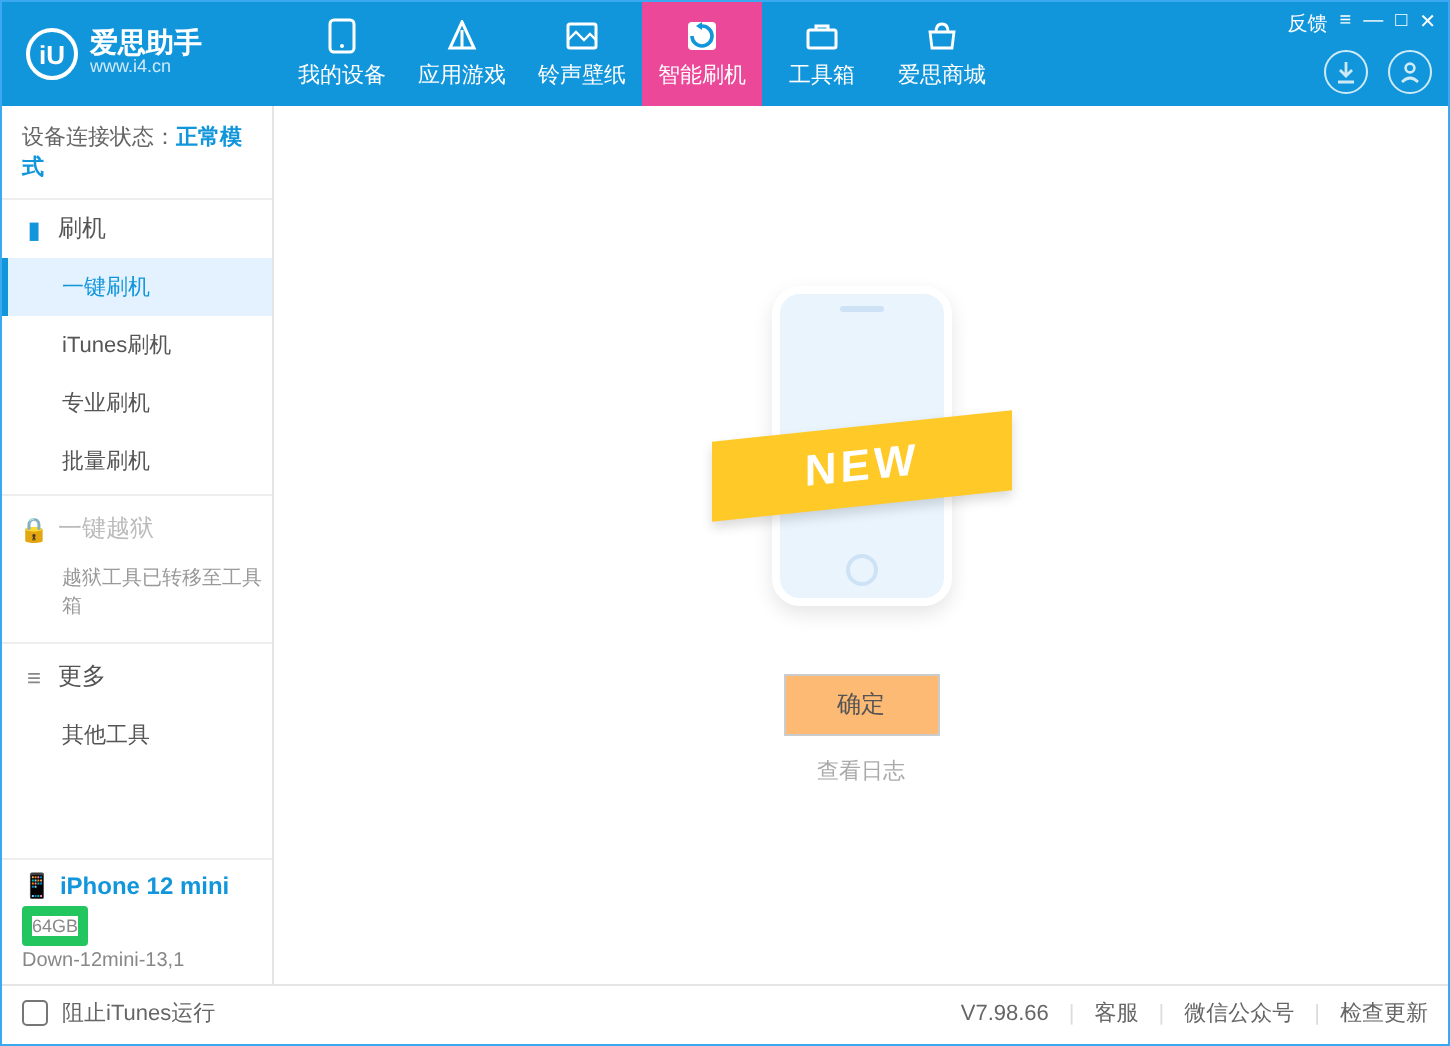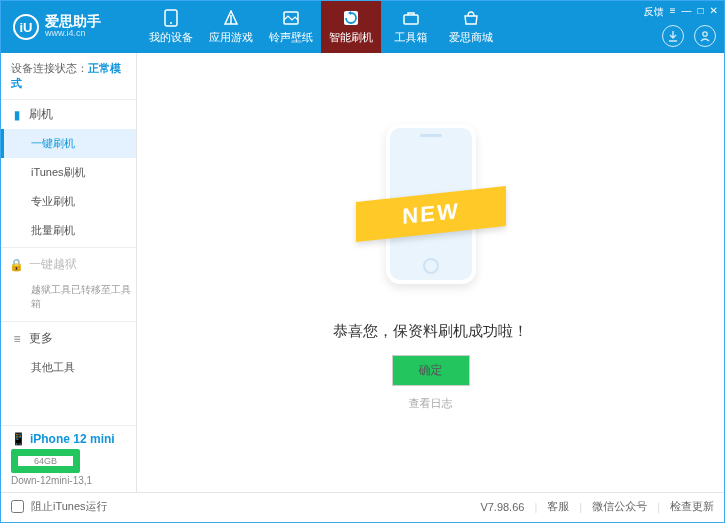--- a/index.html
+++ b/index.html
@@ -5,21 +5,21 @@
 *{box-sizing:border-box;margin:0;padding:0;font-family:"Microsoft YaHei","PingFang SC",sans-serif}
 body{width:725px;height:523px;overflow:hidden;background:#fff;border:1px solid #3aa9f2}
 .header{height:52px;background:#1296db;display:flex;align-items:center;color:#fff;position:relative}
 .brand{display:flex;align-items:center;padding:0 12px;min-width:140px}
 .brand-logo{width:26px;height:26px;border:2px solid #fff;border-radius:50%;display:flex;align-items:center;justify-content:center;font-weight:bold;font-size:13px;background:#1296db}
 .brand-txt{margin-left:6px}
 .brand-title{font-size:14px;font-weight:bold;line-height:1}
 .brand-url{font-size:9px;opacity:.8;line-height:1.3}
 .nav{display:flex;height:100%}
 .nav-item{width:60px;display:flex;flex-direction:column;align-items:center;justify-content:center;cursor:pointer;font-size:11px}
-.nav-item.active{background:#7f1d1d}
+.nav-item.active{background:#ec4899}
 .nav-ico{width:18px;height:18px;margin-bottom:3px;display:flex;align-items:center;justify-content:center}
 .header-right{position:absolute;right:6px;top:4px;display:flex;gap:6px;font-size:10px}
 .header-right2{position:absolute;right:8px;bottom:6px;display:flex;gap:10px}
 .circ{width:22px;height:22px;border:1.5px solid #fff;border-radius:50%;display:flex;align-items:center;justify-content:center;opacity:.8}
 .body{display:flex;height:439px}
 .sidebar{width:136px;border-right:1px solid #e5e5e5;font-size:12px;display:flex;flex-direction:column}
 .conn-row{padding:8px 10px;color:#666;border-bottom:1px solid #eee;font-size:11px}
 .conn-mode{color:#1296db;font-weight:bold}
 .side-scroll{flex:1;overflow:hidden}
 .sec-hdr{display:flex;align-items:center;padding:6px 10px;color:#555;gap:6px}
@@ -27,31 +27,31 @@
 .sub-items{}
 .sub-item{padding:7px 0 7px 30px;color:#555;cursor:pointer;font-size:11px}
 .sub-item.active{background:#e3f2fe;color:#1296db;border-left:3px solid #1296db;padding-left:27px}
 .jailbreak-note{font-size:10px;color:#999;padding:4px 0 8px 30px;line-height:1.4}
 .divider{height:1px;background:#eee;margin:2px 0}
 .cb-row{display:flex;gap:10px;padding:8px 8px;border:2px solid #d9534f;margin:4px 6px;font-size:11px;color:#555}
 .cb{display:flex;align-items:center;gap:3px}
 .cb input{accent-color:#1296db}
 .device-info{padding:6px 10px;border-top:1px solid #eee}
 .dev-name{color:#1296db;font-size:12px;font-weight:bold;display:flex;align-items:center;gap:4px}
-.dev-badge{display:inline-block;font-size:9px;border:7px solid #22c55e;border-radius:2px;padding:0 16px;color:#888;margin-top:3px}
+.dev-badge{display:inline-block;font-size:9px;border:5px solid #22c55e;border-radius:2px;padding:0 0;color:#888;margin-top:3px}
 .dev-sub{font-size:10px;color:#888;margin-top:2px}
 .main{flex:1;display:flex;flex-direction:column;align-items:center;justify-content:center;position:relative}
 .phone-illust{width:130px;height:180px;position:relative;margin-top:-10px}
 .phone{width:90px;height:160px;background:#e9f4fd;border-radius:14px;border:4px solid #fff;box-shadow:0 4px 10px rgba(0,0,0,.1);margin:0 auto;position:relative}
 .phone::before{content:"";position:absolute;top:6px;left:50%;transform:translateX(-50%);width:22px;height:3px;background:#cde3f5;border-radius:2px}
 .phone::after{content:"";position:absolute;bottom:6px;left:50%;transform:translateX(-50%);width:12px;height:12px;border:2px solid #cde3f5;border-radius:50%}
 .new-banner{position:absolute;top:70px;left:-10px;width:150px;height:40px;background:#ffc928;transform:skewY(-6deg);display:flex;align-items:center;justify-content:center;font-weight:900;font-size:22px;color:#fff;letter-spacing:2px;box-shadow:0 3px 6px rgba(0,0,0,.15)}
 .new-banner::before,.new-banner::after{content:"";position:absolute;width:0;height:0;border:8px solid transparent}
 .msg{margin-top:18px;font-size:15px;color:#333}
-.ok-btn{margin-top:14px;padding:6px 26px;border:1px solid #ccc;background:#22c55e;color:#555;font-size:12px;cursor:pointer}
+.ok-btn{margin-top:14px;padding:6px 26px;border:1px solid #ccc;background:#fdba74;color:#555;font-size:12px;cursor:pointer}
 .log-link{margin-top:10px;font-size:11px;color:#aaa;cursor:pointer}
 .footer{height:28px;border-top:1px solid #e5e5e5;display:flex;align-items:center;font-size:11px;color:#666;padding:0 10px}
 .footer .spacer{flex:1}
 .footer .sep{margin:0 10px;color:#ddd}
 svg{display:block}
 </style>
 </head>
 <body>
 
 <div class="header">
@@ -179,21 +179,20 @@
       <span class="dev-badge">64GB</span>
       <div class="dev-sub">Down-12mini-13,1</div>
     </div>
   </div>
 
   <div class="main">
     <div class="phone-illust">
       <div class="phone"></div>
       <div class="new-banner">NEW</div>
     </div>
-    <div class="msg">恭喜您，保资料刷机成功啦！</div>
     <button class="ok-btn">确定</button>
     <div class="log-link">查看日志</div>
   </div>
 </div>
 
 <div class="footer">
   <label class="cb">
       <input type="checkbox" style="">
       <span style="margin-left:4px">阻止iTunes运行</span>
     </label>

